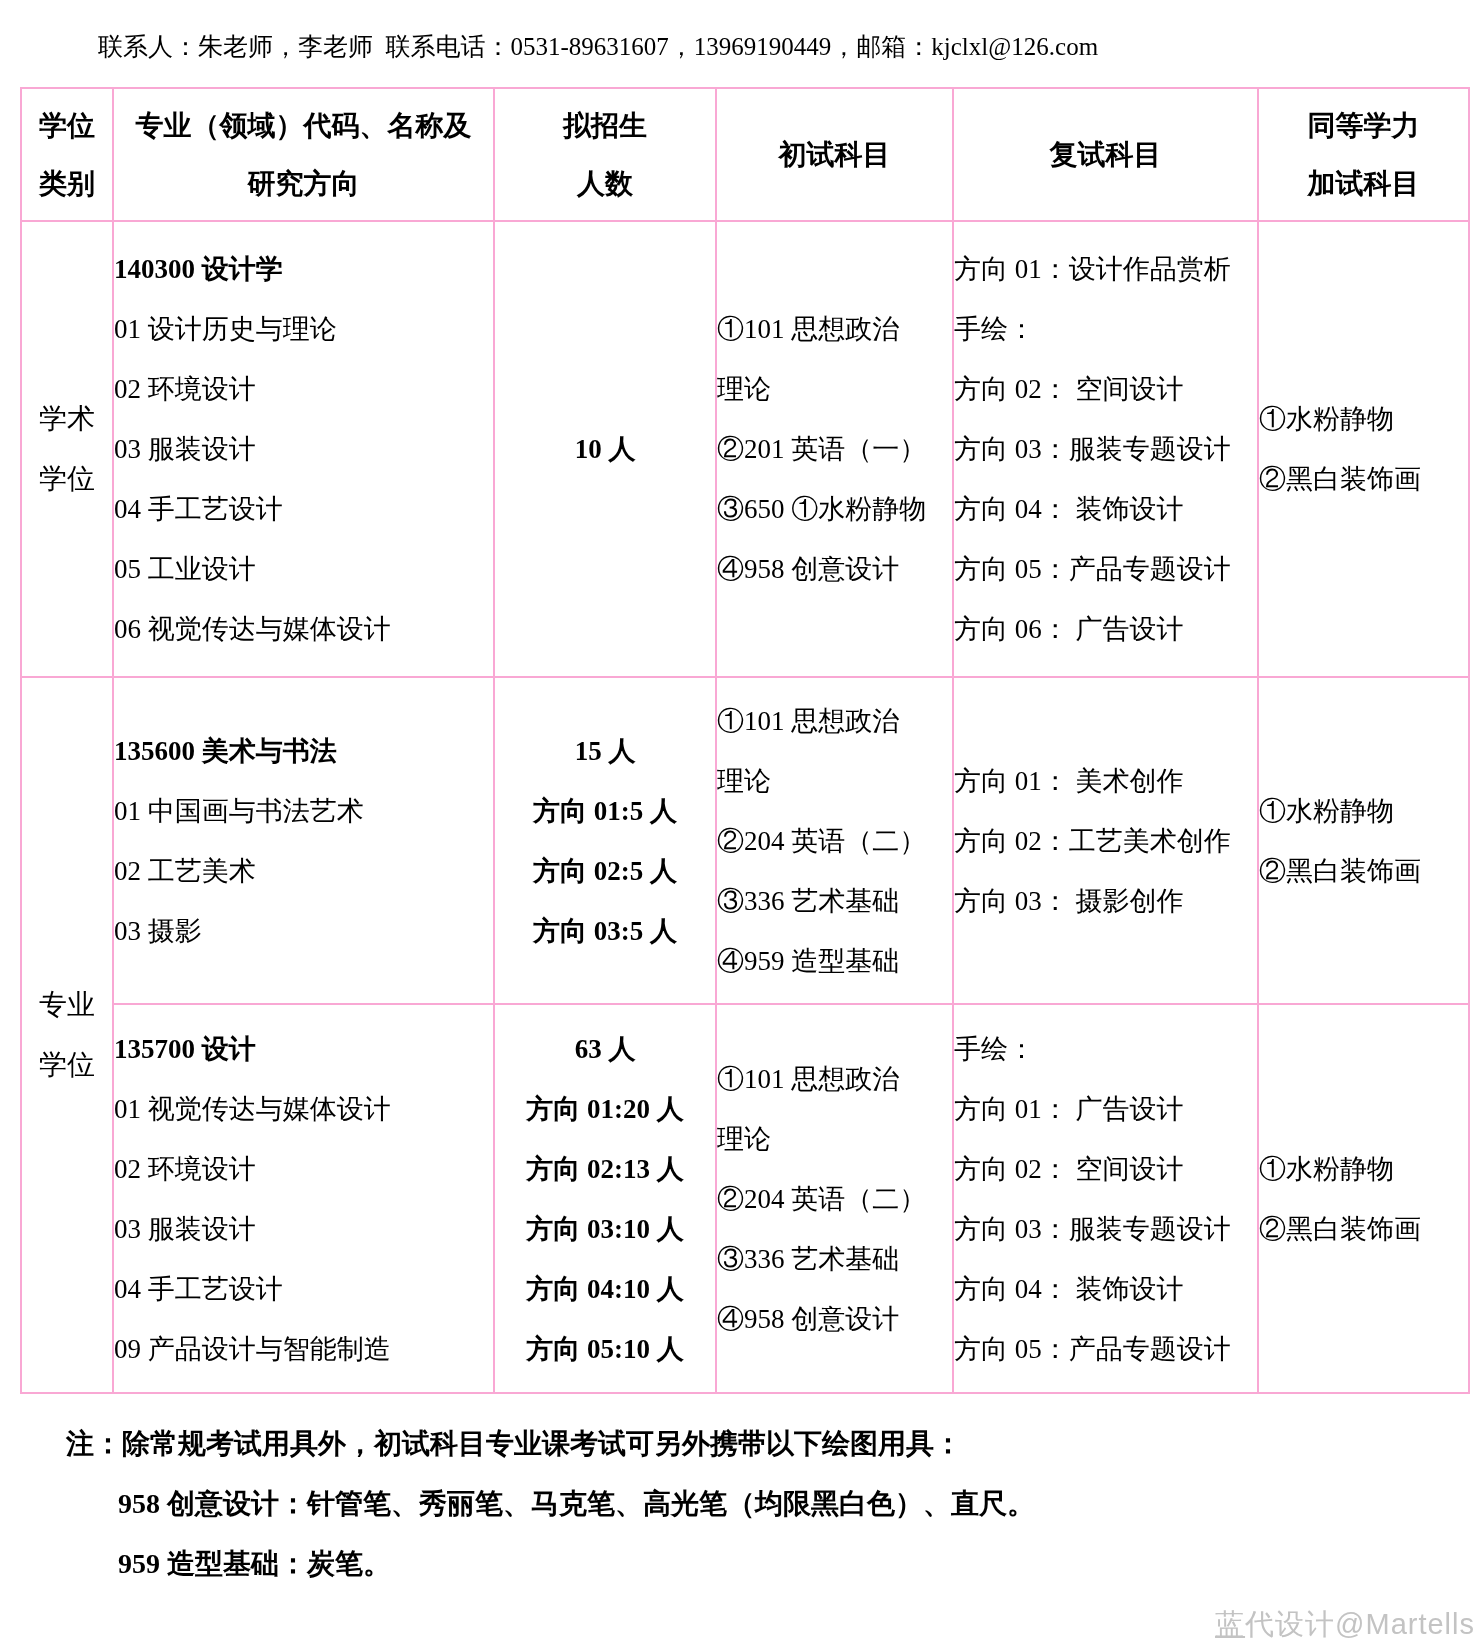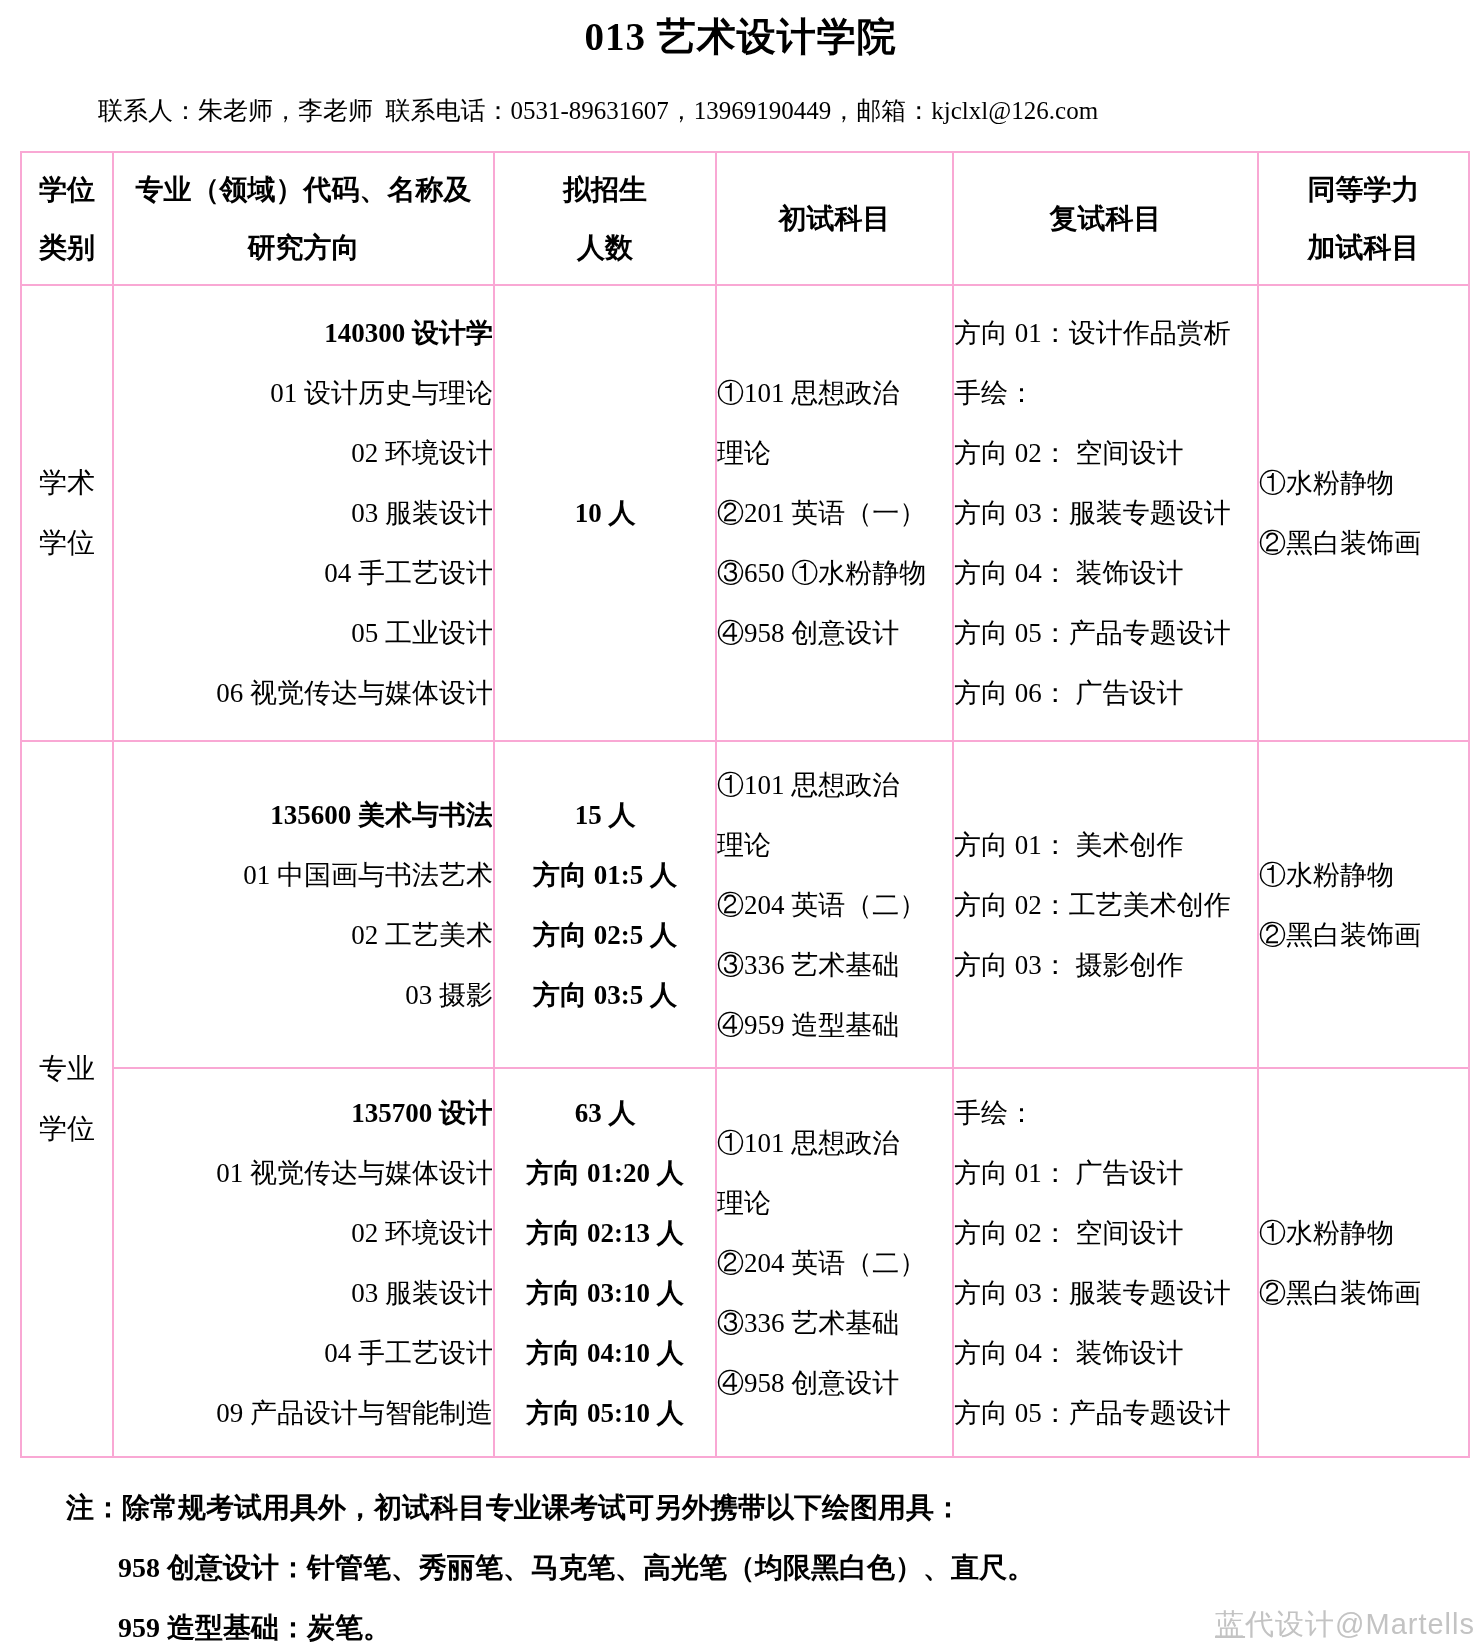--- a/index.html
+++ b/index.html
@@ -38,21 +38,21 @@
     font-size:28px;font-weight:bold;text-align:center;
   }
   .ln{line-height:60px;white-space:pre;}
   th .ln{line-height:58px;}
   tr.hdr{height:133px;}
   tr.r1{height:456px;}
   tr.r2{height:327px;}
   tr.r3{height:389px;}
   td{font-size:27px;}
   td.cat{text-align:center;font-size:28px;margin-top:8px;}
-  td.program{text-align:right;padding-left:24px;border-radius:10px;}
+  td.program{text-align:left;padding-left:24px;border-radius:10px;}
   td.program .prog{font-weight:bold;}
   td.enroll{text-align:center;font-weight:bold;}
   td.initial{text-align:left;padding-left:16px;}
   td.retest{text-align:left;padding-left:18px;margin-top:10px;}
   td.addl{text-align:left;padding-left:12px;}
   .notes{
     margin:20px 0 0 66px;
     font-size:28px;font-weight:bold;
   }
   .notes .note-line{line-height:60px;white-space:pre;}
@@ -67,21 +67,20 @@
     letter-spacing:1px;
     margin-top:48px;
   }
   .watermark .wm-underline{text-decoration:underline;}
 </style>
 </head>
 <body>
 
 <div class="page">
 
-  <h1 class="title">013 艺术设计学院</h1>
 
   <div class="contact">联系人：朱老师，李老师  联系电话：0531-89631607，13969190449，邮箱：kjclxl@126.com</div>
 
   <table class="adm">
     <colgroup>
       <col style="width:92px">
       <col style="width:381px">
       <col style="width:222px">
       <col style="width:237px">
       <col style="width:305px">

